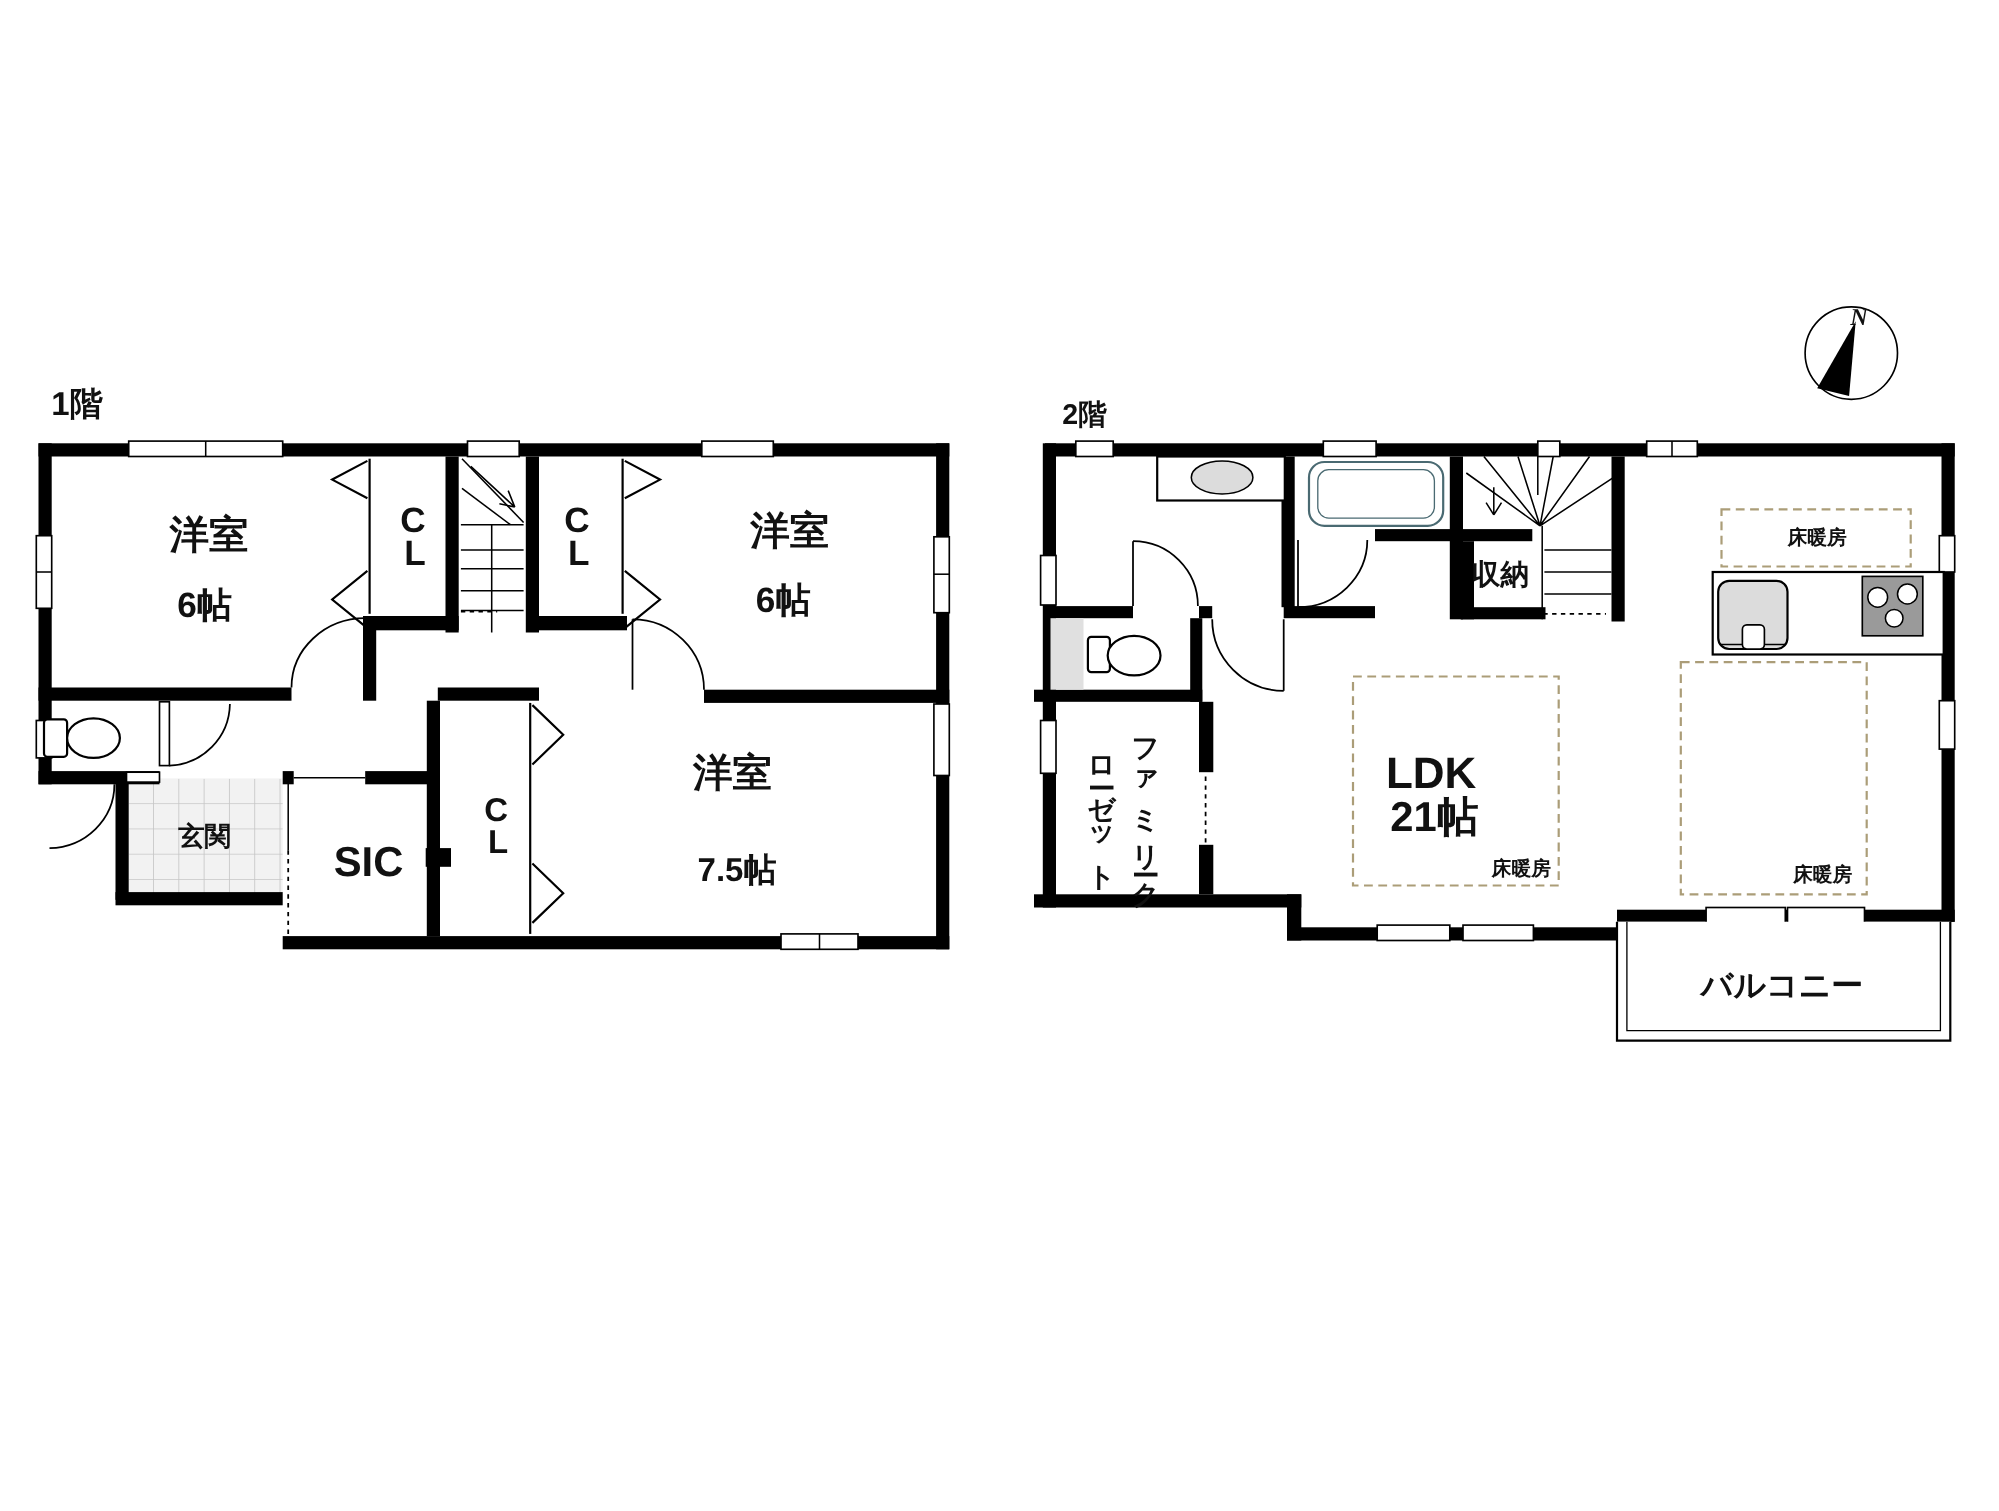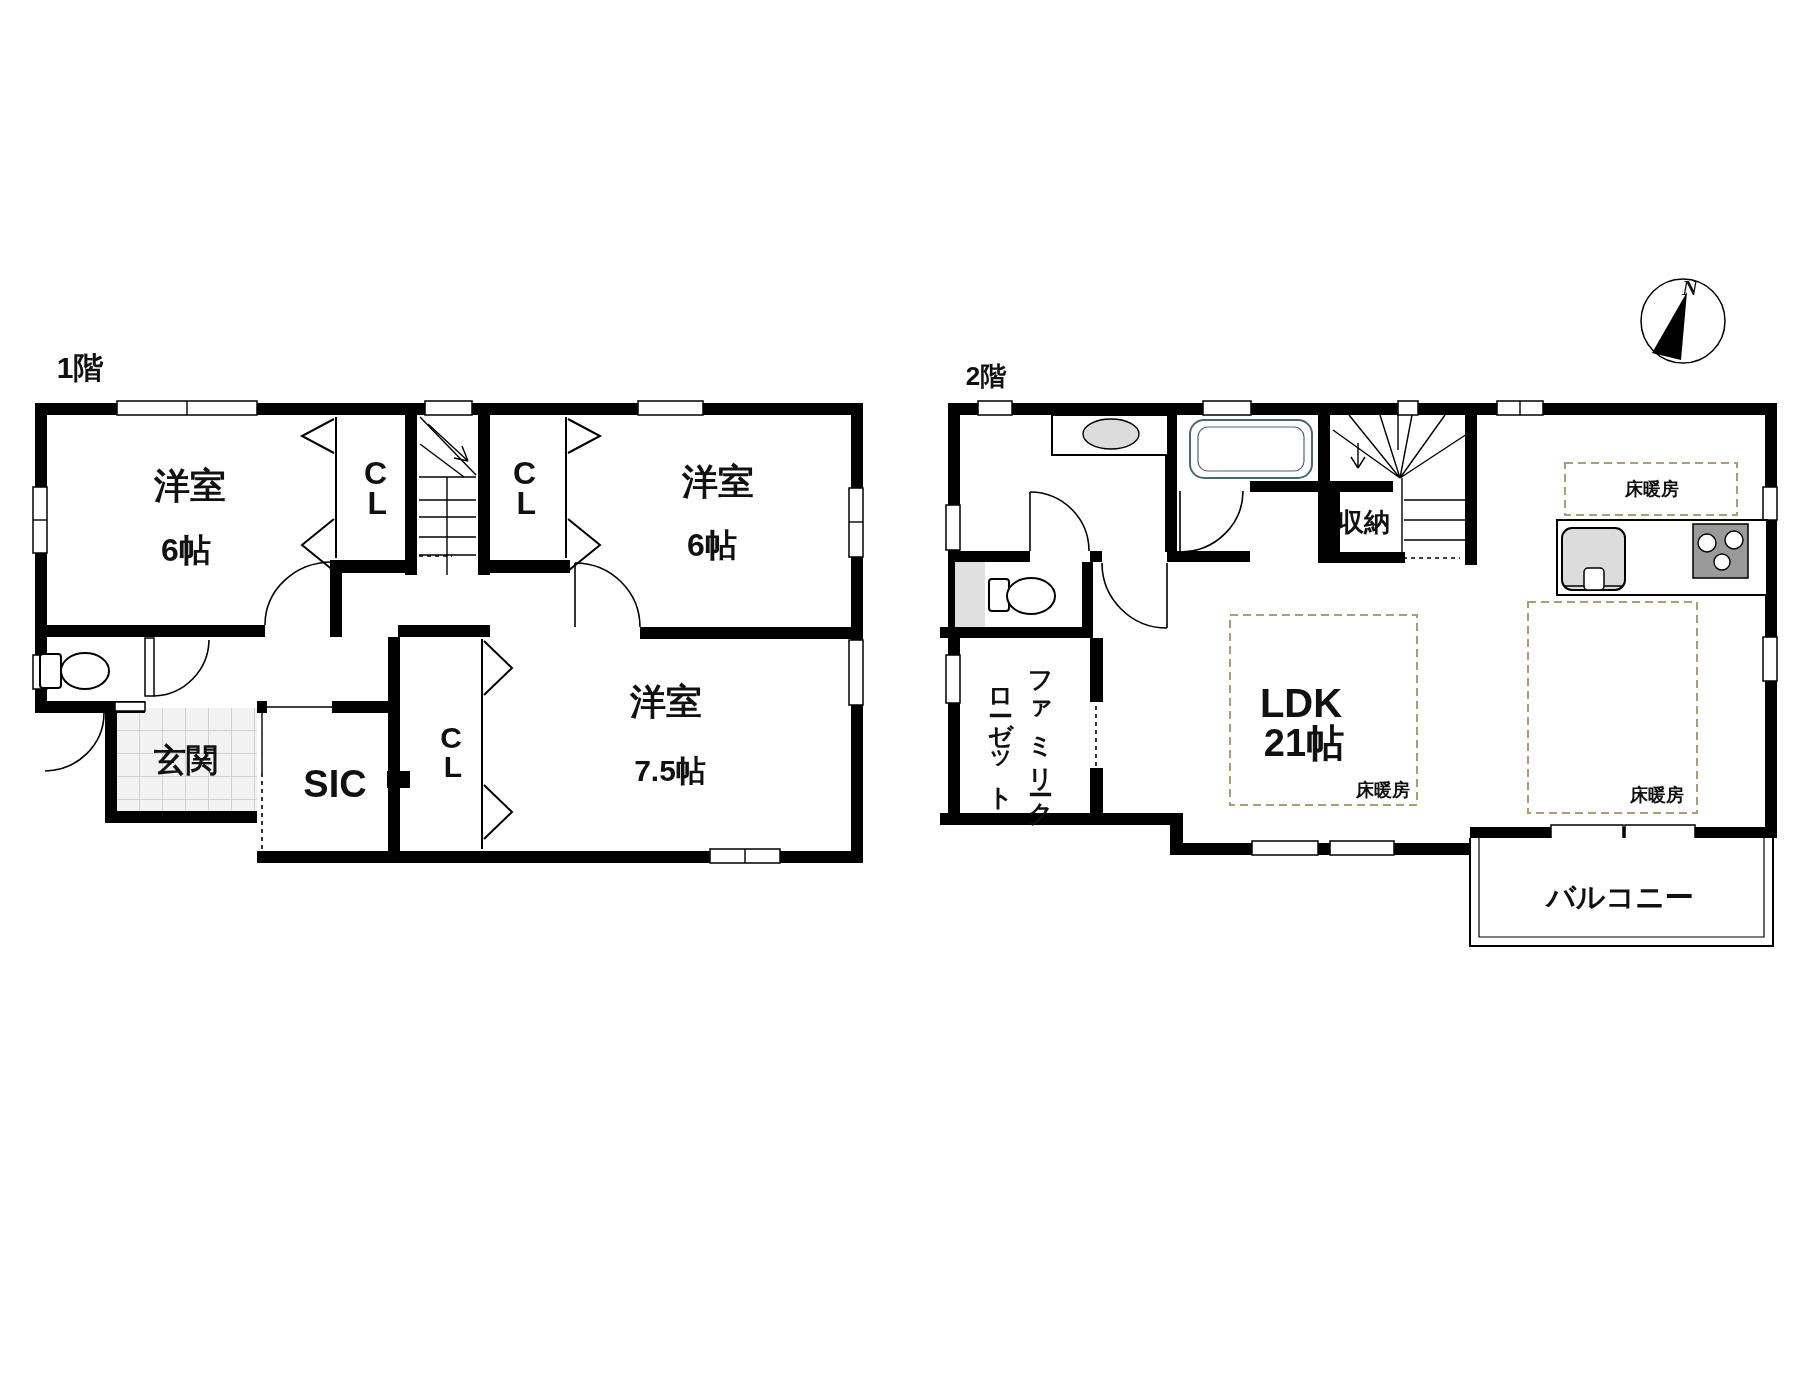--- a/index.html
+++ b/index.html
@@ -222,32 +222,32 @@
       <polyline points="1479,838 1479,937 1764,937 1764,838" fill="none" stroke="#000" stroke-width="1.2"></polyline>
     </g>
   </g>
 
   <g>
     <circle cx="1683" cy="321" r="42" fill="#fff" stroke="#000" stroke-width="1.5"></circle>
     <polygon points="1687,292 1652,353 1681,360" fill="#000"></polygon>
   </g>
 </svg>
 
-<div class="lbl" style="left:80px;top:368px;font-size:30px;">1階</div>
+<div class="lbl" style="left:70px;top:368px;font-size:30px;">1階</div>
 <div class="lbl" style="left:190px;top:486px;font-size:36px;">洋室</div>
 <div class="lbl" style="left:186px;top:551px;font-size:32px;">6帖</div>
 <div class="lbl lbl-cl" style="left:374px;top:488px;font-size:32px;">CL</div>
 <div class="lbl lbl-cl" style="left:523px;top:488px;font-size:32px;">CL</div>
 <div class="lbl" style="left:718px;top:482px;font-size:36px;">洋室</div>
 <div class="lbl" style="left:712px;top:546px;font-size:32px;">6帖</div>
-<div class="lbl" style="left:186px;top:761px;font-size:32px;">玄関</div>
+<div class="lbl" style="left:186px;top:761px;font-size:24px;">玄関</div>
 <div class="lbl" style="left:335px;top:785px;font-size:38px;">SIC</div>
 <div class="lbl lbl-cl" style="left:449px;top:752px;font-size:30px;">CL</div>
 <div class="lbl" style="left:666px;top:702px;font-size:36px;">洋室</div>
-<div class="lbl" style="left:670px;top:771px;font-size:30px;">7.5帖</div>
+<div class="lbl" style="left:670px;top:792px;font-size:30px;">7.5帖</div>
 
 <div class="lbl" style="left:986px;top:377px;font-size:26px;">2階</div>
 <div class="lbl" style="left:1364px;top:523px;font-size:26px;">収納</div>
 <div class="lbl lbl-vert" style="left:985px;top:648px;width:76px;height:175px;font-size:25px;font-weight:600;">ファミリークローゼット</div>
 <div class="lbl" style="left:1301px;top:669px;font-size:40px;font-weight:700;margin-top:34px;">LDK</div>
 <div class="lbl" style="left:1304px;top:744px;font-size:38px;font-weight:700;">21帖</div>
 <div class="lbl lbl-heat" style="left:1652px;top:489px;font-size:18px;">床暖房</div>
 <div class="lbl lbl-heat" style="left:1383px;top:790px;font-size:18px;">床暖房</div>
 <div class="lbl lbl-heat" style="left:1657px;top:795px;font-size:18px;">床暖房</div>
 <div class="lbl" style="left:1620px;top:897px;font-size:29px;">バルコニー</div>

